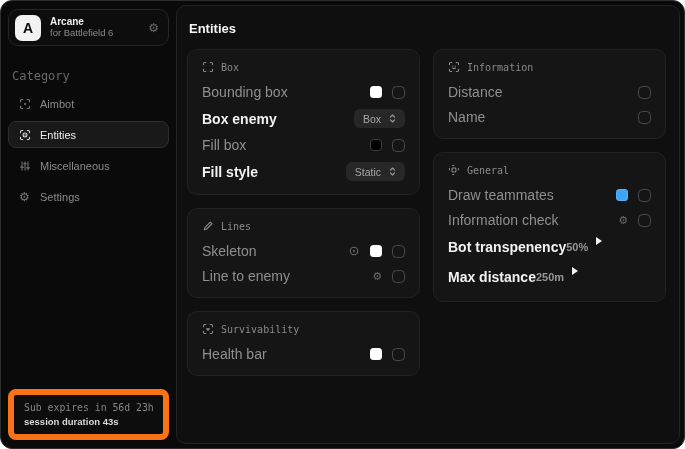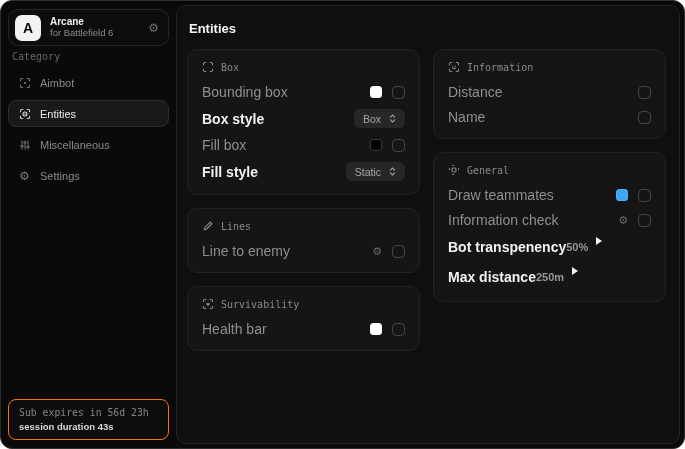--- a/index.html
+++ b/index.html
@@ -10,29 +10,29 @@
   
   .sidebar{width:175px;flex:0 0 175px;display:flex;flex-direction:column;padding:8px 7px;position:relative;}
   .logo-card{display:flex;align-items:center;gap:9px;border:1px solid #262626;border-radius:10px;
     padding:5px 9px 5px 6px;height:37px;background:#0d0d0d;}
   .logo{width:26px;height:26px;background:#f2f2f2;border-radius:7px;color:#0a0a0a;font-weight:800;
     font-size:14px;display:grid;place-items:center;flex:0 0 26px;}
   .logo-text{display:flex;flex-direction:column;gap:1px;min-width:0;}
   .logo-title{font-size:10px;font-weight:700;color:#f0f0f0;line-height:1.1;}
   .logo-sub{font-size:9.5px;color:#8b8b8b;line-height:1.1;}
   .logo-gear{margin-left:auto;color:#6f6f6f;font-size:13px;line-height:1;cursor:pointer;}
-  .category{margin:5px 4px 7px;font-family:"DejaVu Sans Mono",monospace;font-size:10px;color:#686868;}
+  .category{margin:23px 4px 7px;font-family:"DejaVu Sans Mono",monospace;font-size:12px;color:#686868;}
   .nav{display:flex;flex-direction:column;gap:4px;}
   .nav-item{display:flex;align-items:center;gap:9px;padding:6px 9px;border-radius:8px;
     border:1px solid transparent;color:#8b8b8b;font-size:11px;cursor:pointer;height:27px;}
   .nav-item.selected{background:#191919;border-color:#2d2d2d;color:#ececec;}
   .nav-icon{display:inline-flex;width:13px;justify-content:center;color:#7a7a7a;}
   .nav-item.selected .nav-icon{color:#d5d5d5;}
   .icon-glyph{font-size:12px;line-height:1;font-family:"DejaVu Sans",sans-serif;}
-  .sub-card{margin-top:auto;border:1px solid #f97316;border-radius:8px;padding:7px 10px;
+  .sub-card{margin-top:auto;border:6px solid #f97316;border-radius:8px;padding:7px 10px;
     display:flex;flex-direction:column;gap:3px;background:#0d0d0d;}
   .sub-line1{font-family:"DejaVu Sans Mono",monospace;font-size:9.8px;color:#858585;white-space:nowrap;}
   .sub-line2{font-size:9.5px;font-weight:600;color:#d9d9d9;white-space:nowrap;}
   
   .main{flex:1;margin:4px 4px 4px 0;border:1px solid #242424;border-radius:10px;background:#0f0f0f;
     padding:15px 13px 13px 10px;display:flex;flex-direction:column;overflow:hidden;}
   .page-title{margin:0 0 13px 2px;font-size:13px;font-weight:700;color:#f5f5f5;}
   .columns{display:flex;gap:13px;align-items:flex-start;}
   .col{flex:1;min-width:0;display:flex;flex-direction:column;gap:13px;}
   .card{background:#151515;border:1px solid #222222;border-radius:10px;padding:11px 14px 13px;}
@@ -142,21 +142,21 @@
             </div>
             <div class="rows">
               <div class="row">
                 <span class="row-label">Bounding box</span>
                 <span class="controls">
                   <span class="swatch" style="background: rgb(255, 255, 255);"></span>
                   <span class="checkbox"></span>
                 </span>
               </div>
               <div class="row">
-                <span class="row-label bold">Box style</span>
+                <span class="row-label bold">Box enemy</span>
                 <span class="controls">
                   <button class="select">
                     <span class="select-value">Box</span>
                     <span class="select-caret">
                       <svg width="11" height="11" viewBox="0 0 16 16" fill="none" stroke="currentColor" stroke-width="1.8" stroke-linecap="round" stroke-linejoin="round">
                         <path d="M5 6l3-3 3 3"></path>
                         <path d="M5 10l3 3 3-3"></path>
                       </svg>
                     </span>
                   </button>
@@ -189,20 +189,33 @@
             <div class="card-header">
               <span class="card-icon">
                 <svg width="12" height="12" viewBox="0 0 16 16" fill="none" stroke="currentColor" stroke-width="1.5" stroke-linecap="round" stroke-linejoin="round">
                   <path d="M3 13l1-3.2 7-7 2.2 2.2-7 7z"></path>
                 </svg>
               </span>
               <span class="card-title">Lines</span>
             </div>
             <div class="rows">
               <div class="row">
+                <span class="row-label">Skeleton</span>
+                <span class="controls">
+                  <span class="row-icon">
+                    <svg width="12" height="12" viewBox="0 0 16 16" fill="none" stroke="currentColor" stroke-width="1.5" stroke-linecap="round" stroke-linejoin="round">
+                      <circle cx="8" cy="8" r="5"></circle>
+                      <circle cx="8" cy="8" r="1.4" fill="currentColor" stroke="none"></circle>
+                    </svg>
+                  </span>
+                  <span class="swatch" style="background: rgb(255, 255, 255);"></span>
+                  <span class="checkbox"></span>
+                </span>
+              </div>
+              <div class="row">
                 <span class="row-label">Line to enemy</span>
                 <span class="controls">
                   <span class="row-icon">
                     <span class="icon-glyph">⚙</span>
                   </span>
                   <span class="checkbox"></span>
                 </span>
               </div>
             </div>
           </section>

